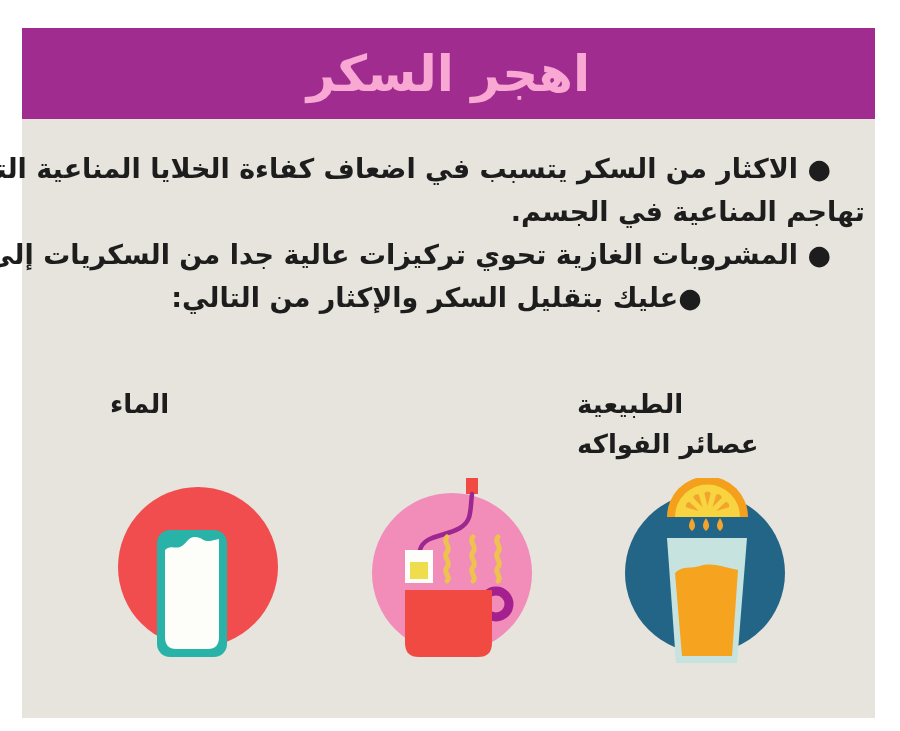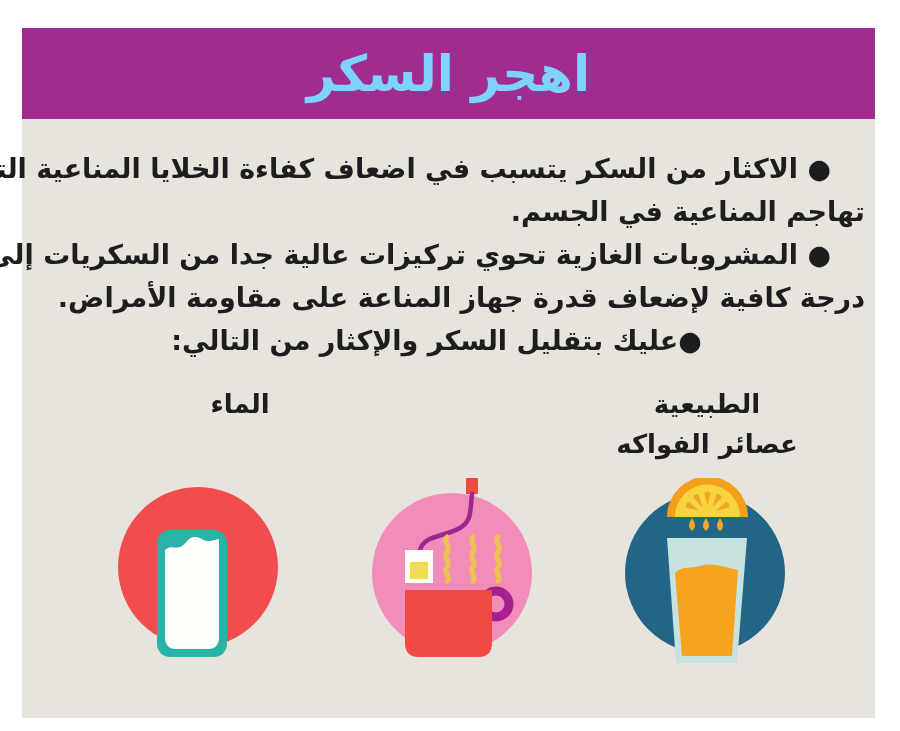--- a/index.html
+++ b/index.html
@@ -5,34 +5,34 @@
   html,body { margin:0; padding:0; }
   body {
     width:900px; height:731px; background:#ffffff; position:relative;
     overflow:hidden; font-family:"DejaVu Sans", sans-serif;
   }
   .panel { position:absolute; left:22px; top:28px; width:853px; height:690px; }
   .header {
     height:91px; display:flex; align-items:center; justify-content:center;
   }
   .title {
-    color:#7dd3fc; font-size:50px; font-weight:bold; letter-spacing:0px;text-align:right;
+    color:#f9a8d4; font-size:50px; font-weight:bold; letter-spacing:0px;text-align:right;
   }
   .content { position:relative; height:599px; }
   .text-block {
     position:absolute; top:28px; left:6px; right:10px;
     direction:rtl; text-align:right;
     color:#1d1d1d; font-weight:bold; font-size:27px;
   }
   .tline { line-height:43px; white-space:nowrap; }
   .indent-lg { padding-right:34px; }
   .indent-sm { padding-right:20px;text-align:center; }
   .col-label {
     position:absolute; top:265px; width:260px; direction:rtl;
-    text-align:center; font-weight:bold; font-size:26px; line-height:40px;
+    text-align:left; font-weight:bold; font-size:26px; line-height:40px;
     color:#1d1d1d;
   }
   .lbl-water  { left:88px; }
   .lbl-tea    { left:278px; }
   .lbl-juice  { left:555px; }
   .icon { position:absolute; }
   .icon-water { left:96px;  top:368px; }
   .icon-tea   { left:350px; top:354px; }
   .icon-juice { left:603px; top:359px; }
 </style>
@@ -44,21 +44,20 @@
   <div class="header" style="background-color: rgb(160, 44, 143);">
     <div class="title">اهجر السكر</div>
   </div>
 
   <div class="content" style="background-color: rgb(230, 228, 220);">
 
     <div class="text-block">
       <div class="tline indent-lg">● الاكثار من السكر يتسبب في اضعاف كفاءة الخلايا المناعية التي</div>
       <div class="tline">تهاجم المناعية في الجسم.</div>
       <div class="tline indent-lg">● المشروبات الغازية تحوي تركيزات عالية جدا من السكريات إلى</div>
-      <div class="tline">درجة كافية لإضعاف قدرة جهاز المناعة على مقاومة الأمراض.</div>
       <div class="tline indent-sm">●عليك بتقليل السكر والإكثار من التالي:</div>
     </div>
 
     <div class="col-label lbl-juice">
       <div>الطبيعية</div>
       <div>عصائر الفواكه</div>
     </div>
     <div class="col-label lbl-water">
       <div>الماء</div>
     </div>

